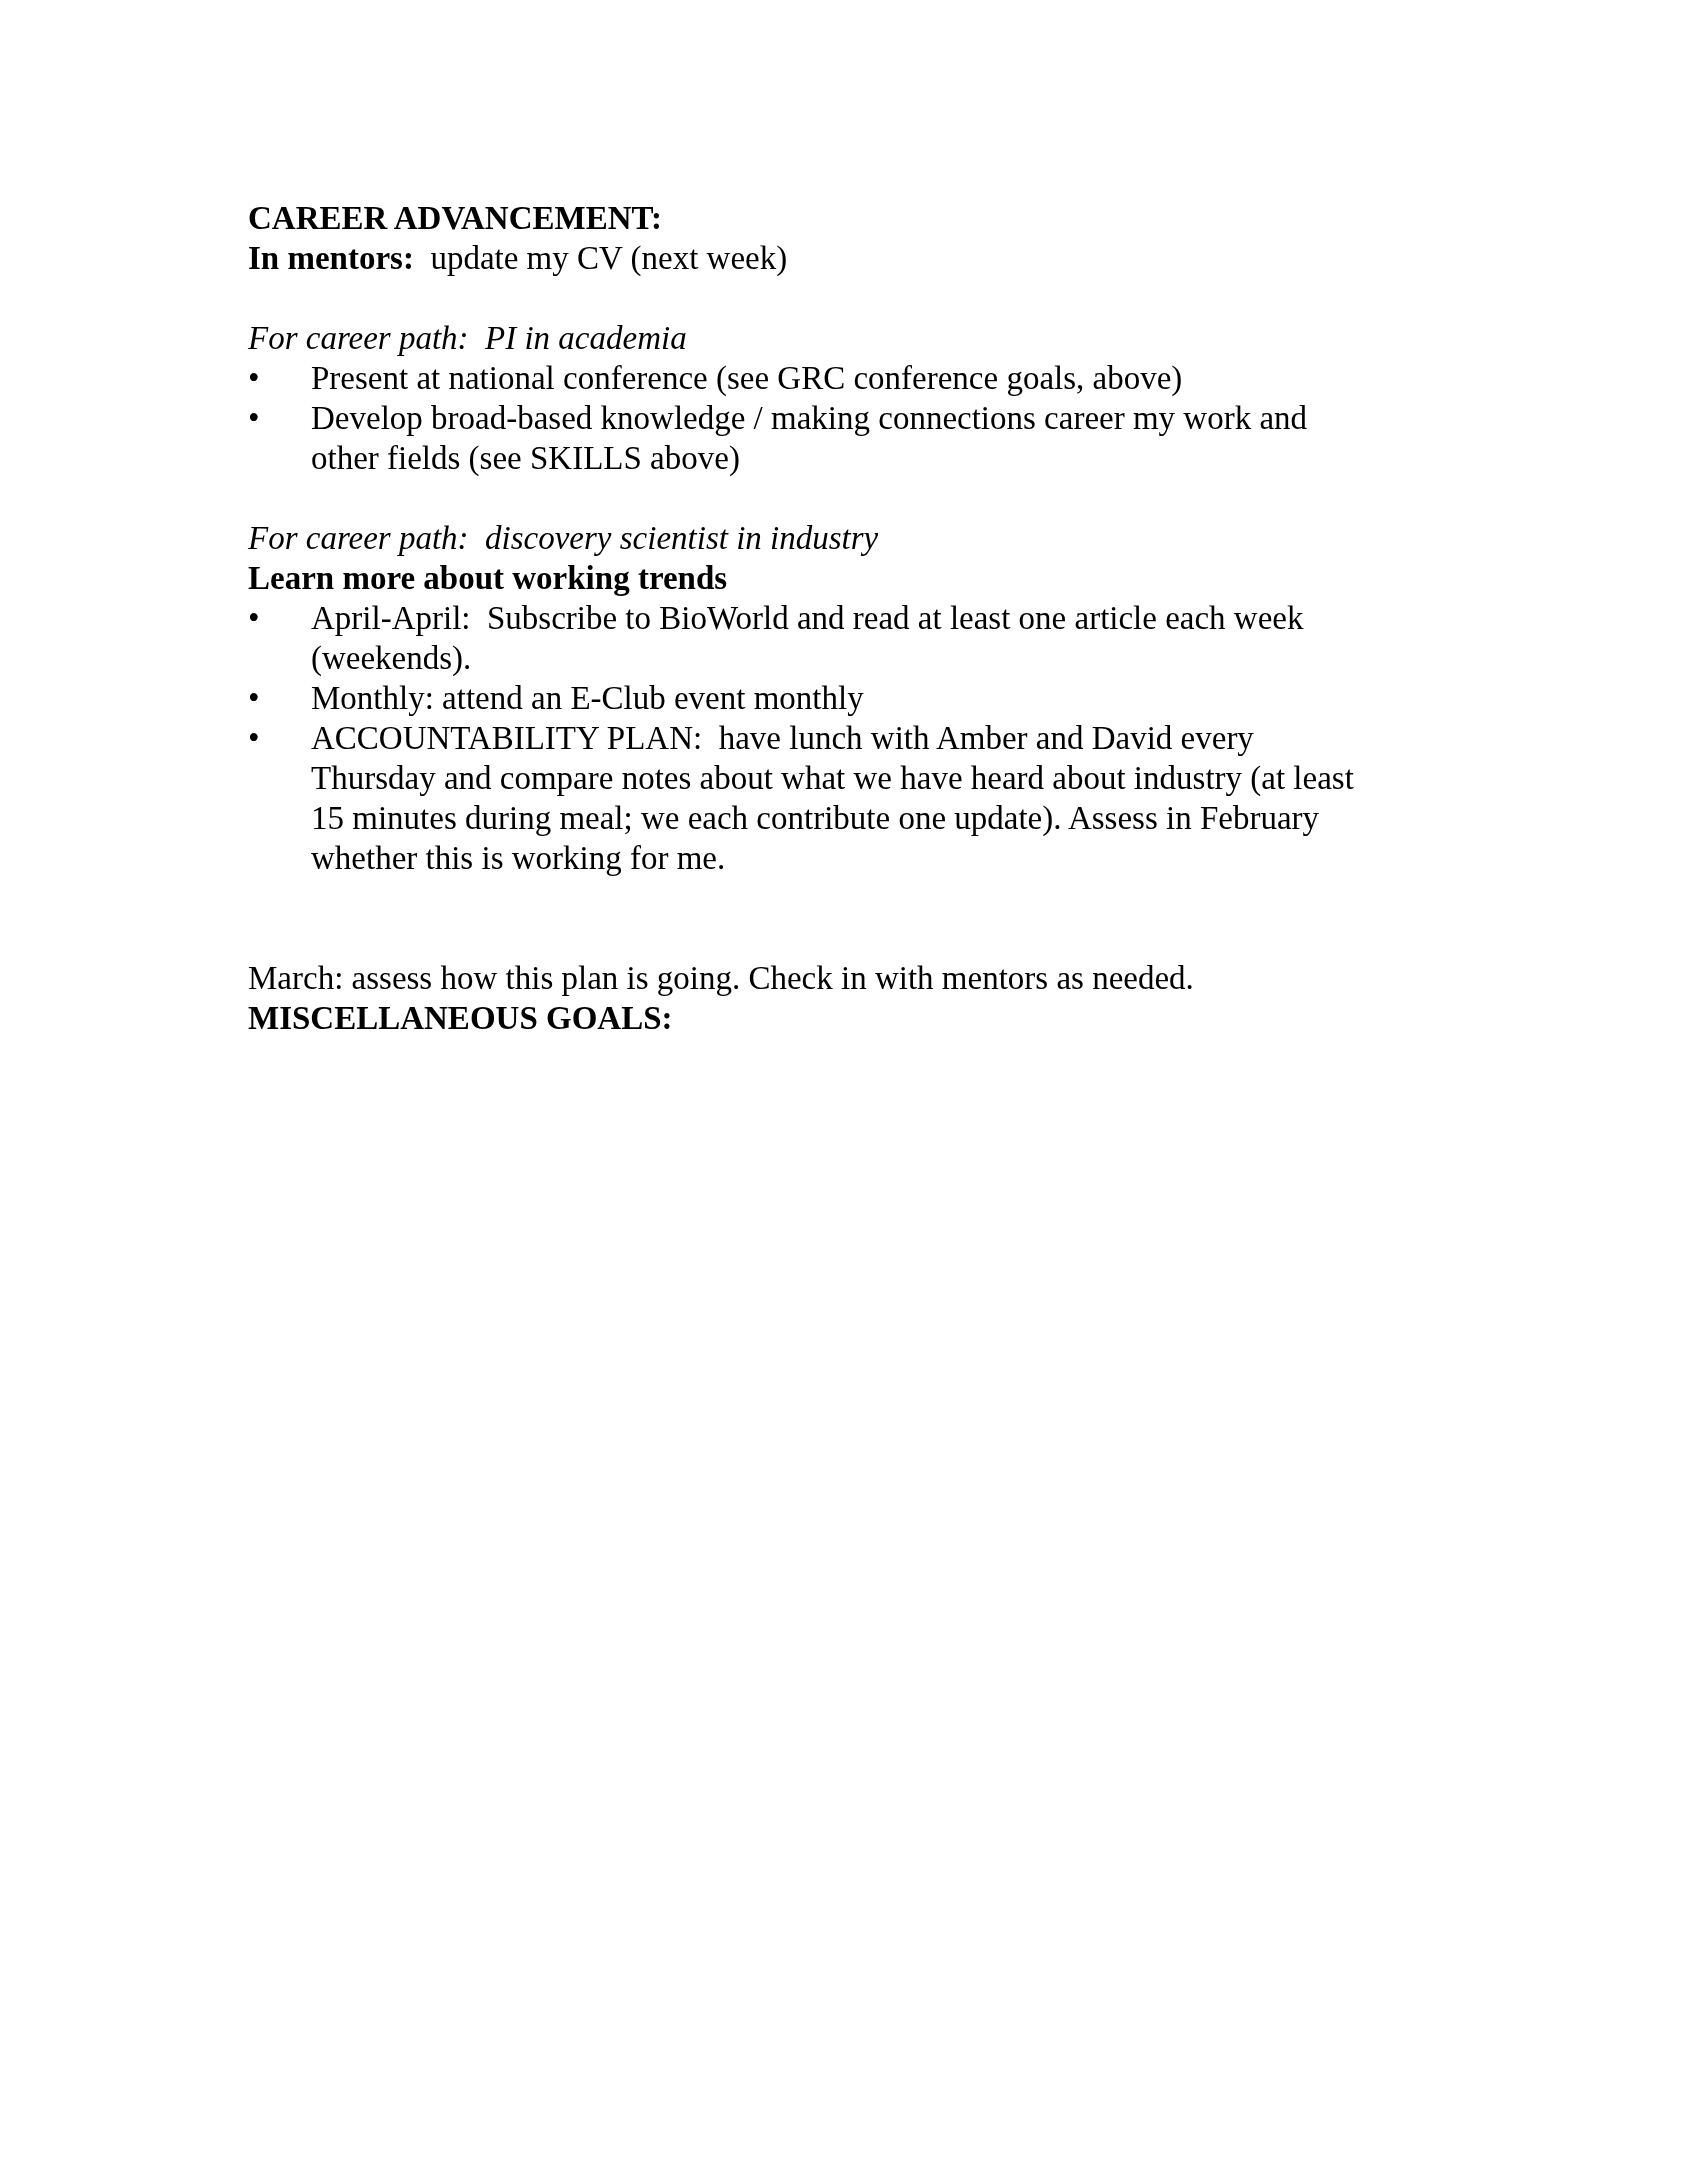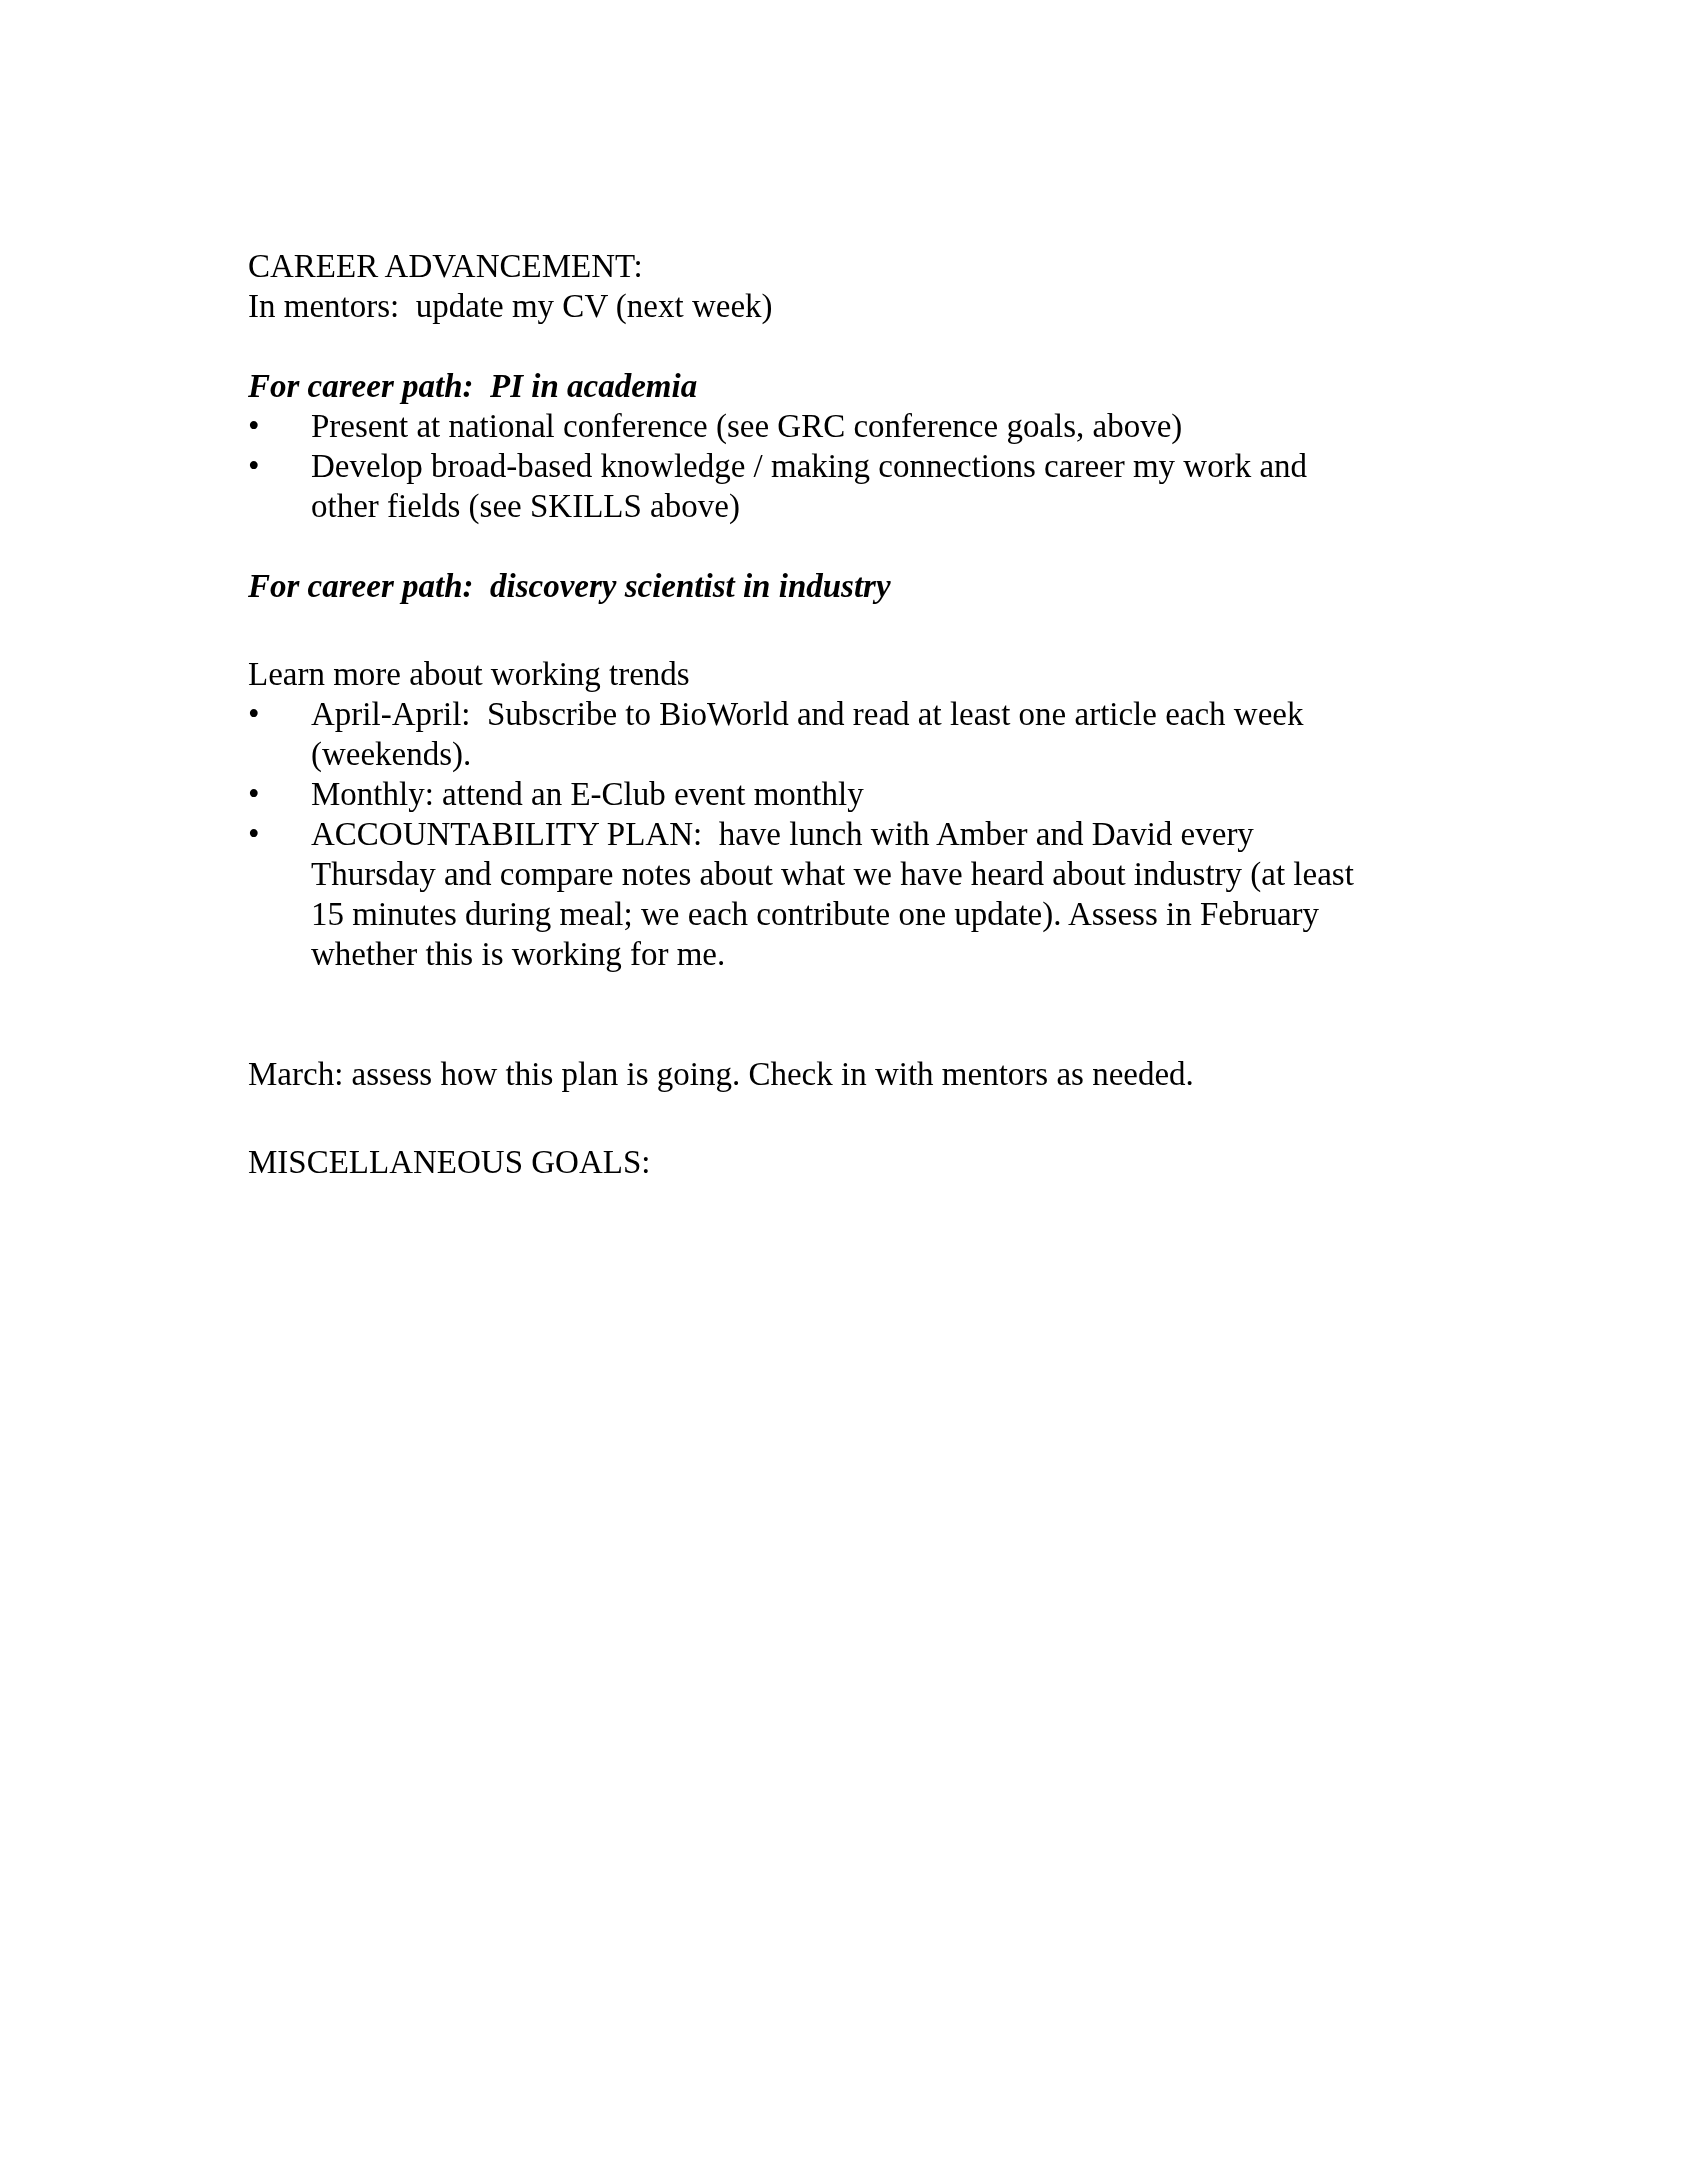--- a/index.html
+++ b/index.html
@@ -21,22 +21,22 @@
   .content {
     position: absolute;
     left: 248px;
     top: 198px;
     width: 1119px;
   }
   .para {
     margin: 0;
     white-space: pre-wrap;
   }
-  .bold { font-weight: normal; margin-top: 48px; }
-  .bold-italic { font-weight: bold; font-style: italic; }
+  .bold { font-weight: bold; }
+  .bold-italic { font-weight: normal; font-style: italic; }
   .empty-line { height: 40px; }
   .bullet-item {
     display: flex;
     align-items: flex-start;
   }
   .bullet-marker {
     flex: 0 0 45px;
     white-space: pre;
   }
   .bullet-text {

